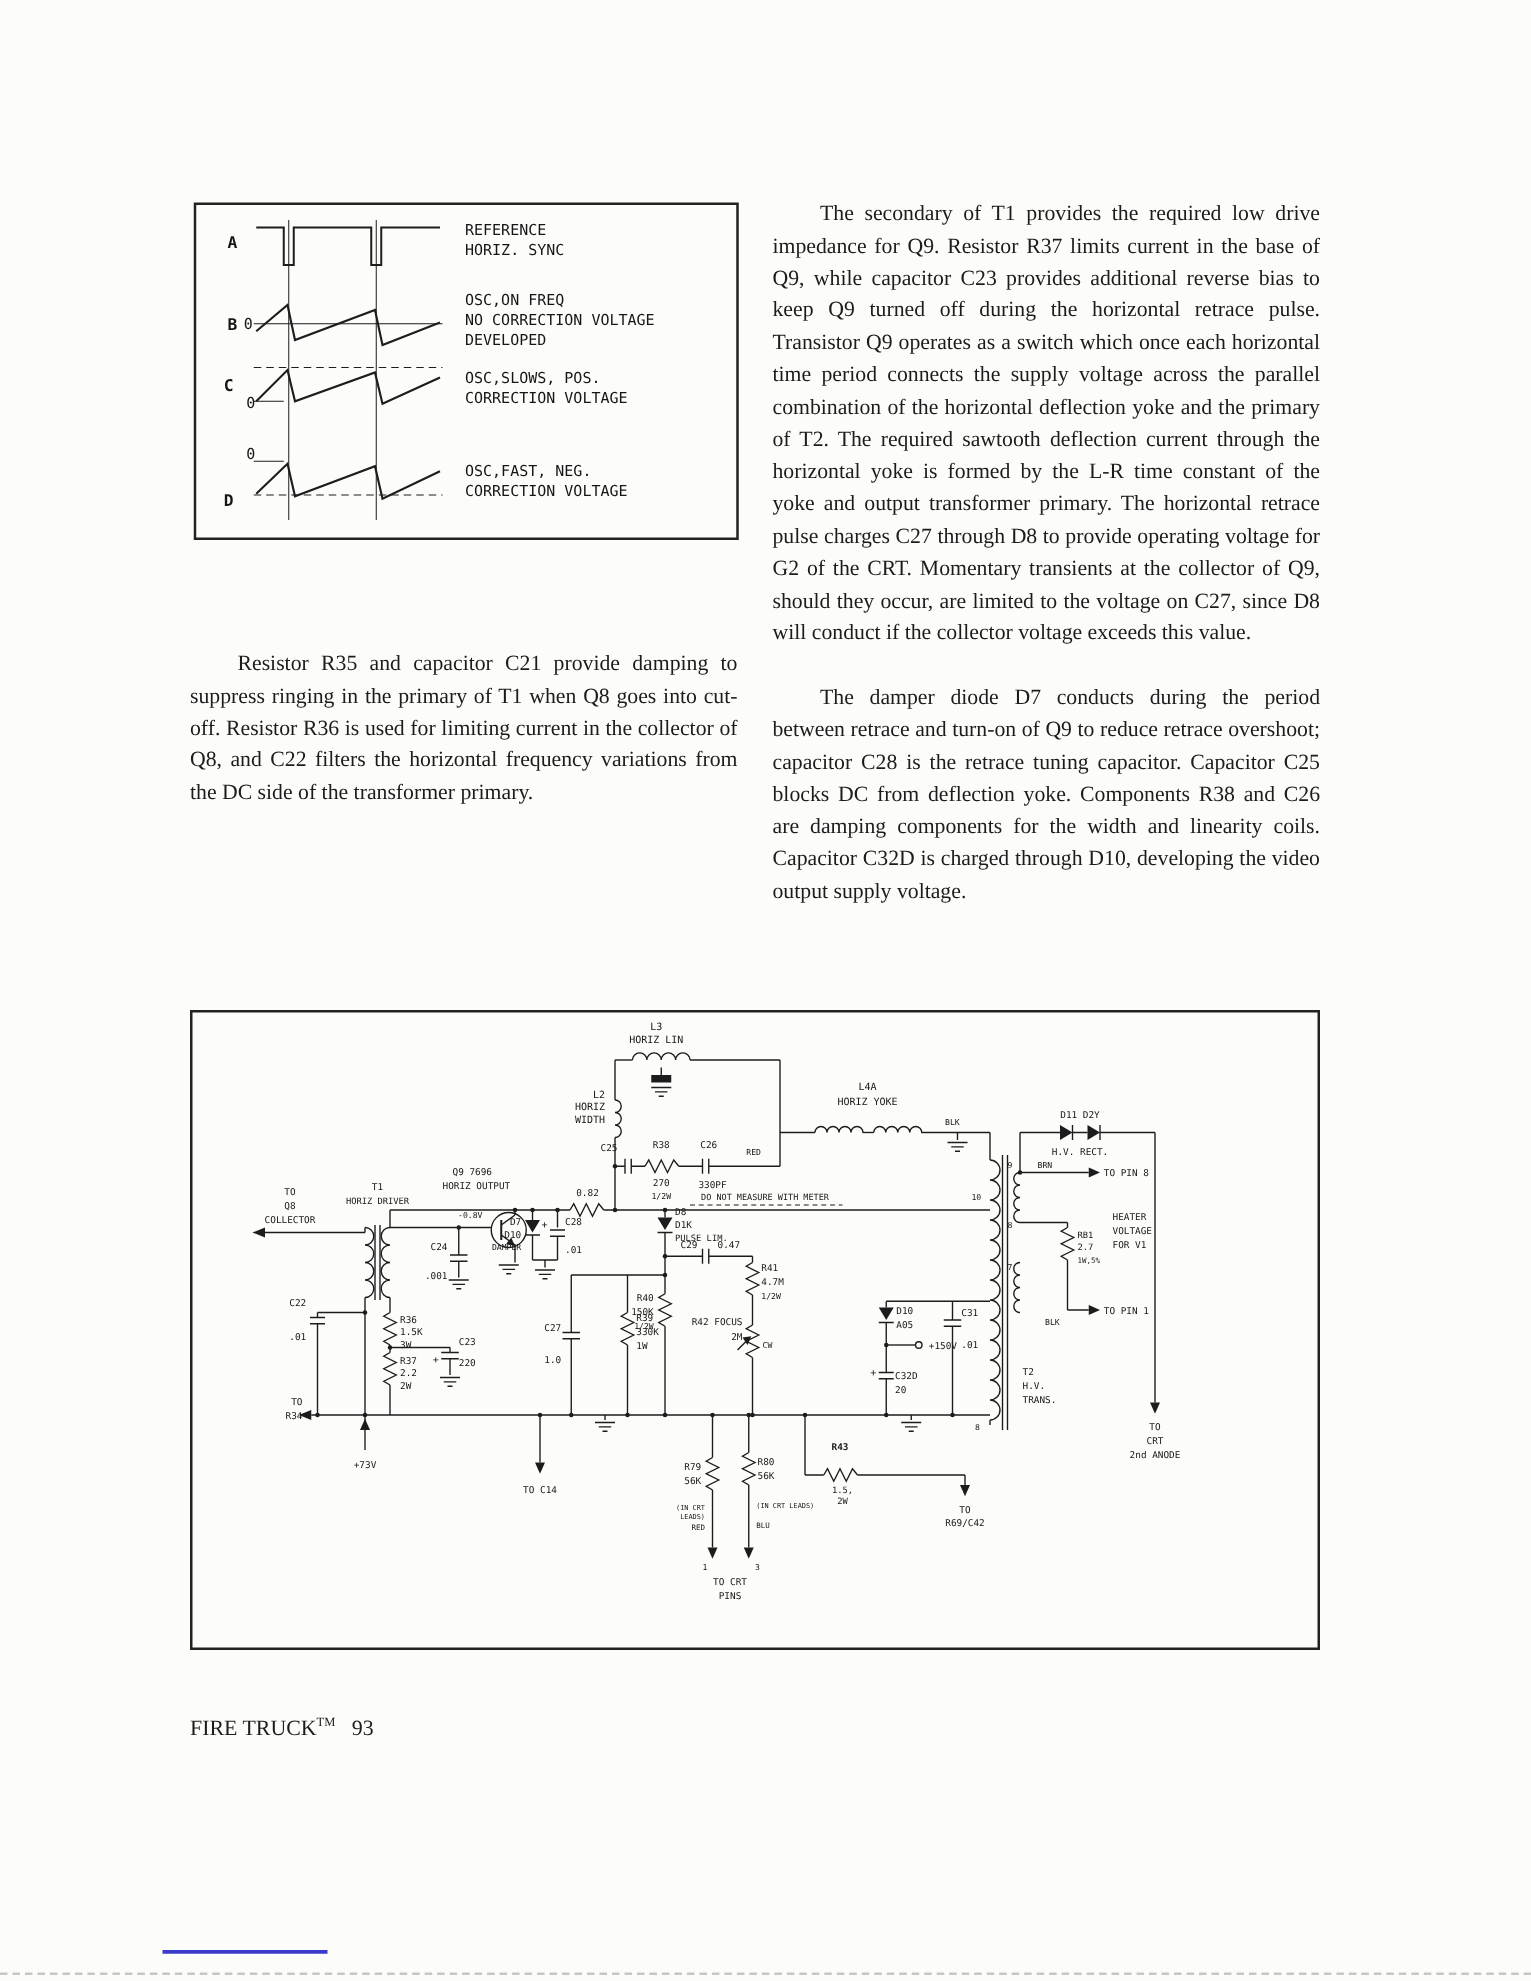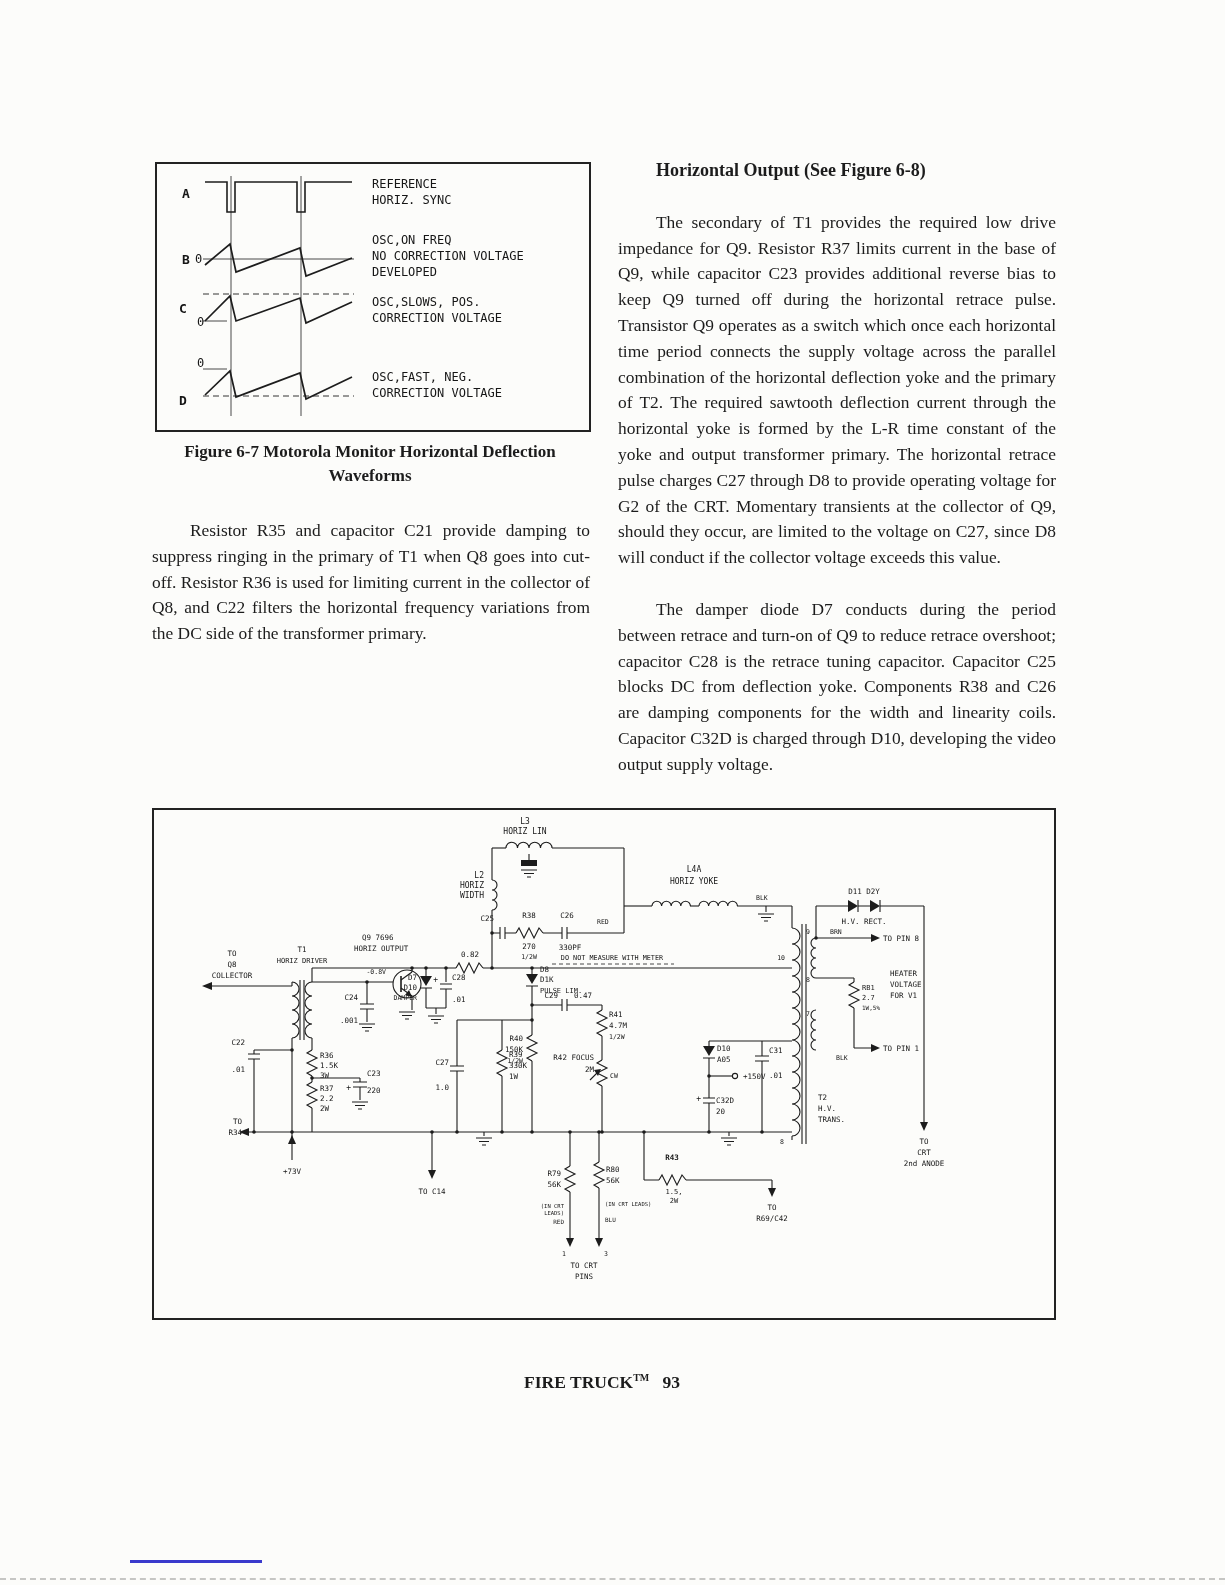--- a/index.html
+++ b/index.html
@@ -3,21 +3,21 @@
 <meta charset="utf-8">
 <style>
   html,body{margin:0;padding:0;background:#e8e8e6;}
   .page{position:relative;width:1225px;height:1585px;background:#fcfcfa;margin:0 auto;
         font-family:"Liberation Serif",serif;color:#1c1c1c;overflow:hidden;}
   .fig-box{position:absolute;border:2px solid #222;background:#fcfcfa;}
   .body-text{position:absolute;font-size:17.4px;line-height:25.8px;text-align:justify;}
   .body-text p{margin:0 0 26px 0;text-indent:38px;}
   .col-heading{font-weight:bold;font-size:18px;margin:0 0 14px 0;text-indent:0;}
   .caption{position:absolute;text-align:center;font-weight:bold;font-size:17px;line-height:24px;}
-  .footer{position:absolute;font-weight:bold;font-size:17.5px;text-align:center;}
+  .footer{position:absolute;font-weight:normal;font-size:17.5px;text-align:left;}
   .footer sup{font-size:10px;}
   svg text{fill:#161616;}
   .fig7svg text{font-family:"DejaVu Sans Mono",monospace;}
   .fig8svg text{font-family:"DejaVu Sans Mono",monospace;}
   .artifact-line{position:absolute;background:#3a3acc;}
   .bottom-dash{position:absolute;border-top:2px dashed #9a9a98;opacity:.55;}
 </style>
 </head>
 <body>
 
@@ -51,31 +51,26 @@
           <text x="215" y="96" font-size="12" text-anchor="start">NO CORRECTION VOLTAGE</text>
           <text x="215" y="112" font-size="12" text-anchor="start">DEVELOPED</text>
           <text x="215" y="142" font-size="12" text-anchor="start">OSC,SLOWS, POS.</text>
           <text x="215" y="158" font-size="12" text-anchor="start">CORRECTION VOLTAGE</text>
           <text x="215" y="217" font-size="12" text-anchor="start">OSC,FAST, NEG.</text>
           <text x="215" y="233" font-size="12" text-anchor="start">CORRECTION VOLTAGE</text>
         </g>
     </svg>
   </div>
 
-  <div class="caption" style="left:140px;top:440px;width:460px;">
-    <div>Figure 6-7   Motorola Monitor Horizontal Deflection</div>
-    <div>Waveforms</div>
-  </div>
 
   <div class="body-text" style="left:152px;top:518px;width:438px;">
     <p>Resistor R35 and capacitor C21 provide damping to suppress ringing in the primary of T1 when Q8 goes into cut-off. Resistor R36 is used for limiting current in the collector of Q8, and C22 filters the horizontal frequency variations from the DC side of the transformer primary.</p>
   </div>
 
   <div class="body-text" style="left:618px;top:158px;width:438px;">
-    <p class="col-heading">Horizontal Output (See Figure 6-8)</p>
     <p>The secondary of T1 provides the required low drive impedance for Q9. Resistor R37 limits current in the base of Q9, while capacitor C23 provides additional reverse bias to keep Q9 turned off during the horizontal retrace pulse. Transistor Q9 operates as a switch which once each horizontal time period connects the supply voltage across the parallel combination of the horizontal deflection yoke and the primary of T2. The required sawtooth deflection current through the horizontal yoke is formed by the L-R time constant of the yoke and output transformer primary. The horizontal retrace pulse charges C27 through D8 to provide operating voltage for G2 of the CRT. Momentary transients at the collector of Q9, should they occur, are limited to the voltage on C27, since D8 will conduct if the collector voltage exceeds this value.</p>
     <p>The damper diode D7 conducts during the period between retrace and turn-on of Q9 to reduce retrace overshoot; capacitor C28 is the retrace tuning capacitor. Capacitor C25 blocks DC from deflection yoke. Components R38 and C26 are damping components for the width and linearity coils. Capacitor C32D is charged through D10, developing the video output supply voltage.</p>
   </div>
 
   <div class="fig-box" style="left:152px;top:808px;width:900px;height:508px;">
     <svg class="fig8svg" width="896" height="504" viewBox="0 0 896 504">
       <g stroke="#1c1c1c" stroke-width="1.1" fill="none">
 
         <path d="M158,158 H302 M329,158 H638"></path>
         <path d="M302,158 l3,-5 l5,10 l5,-10 l5,10 l5,-10 l4,5"></path>

